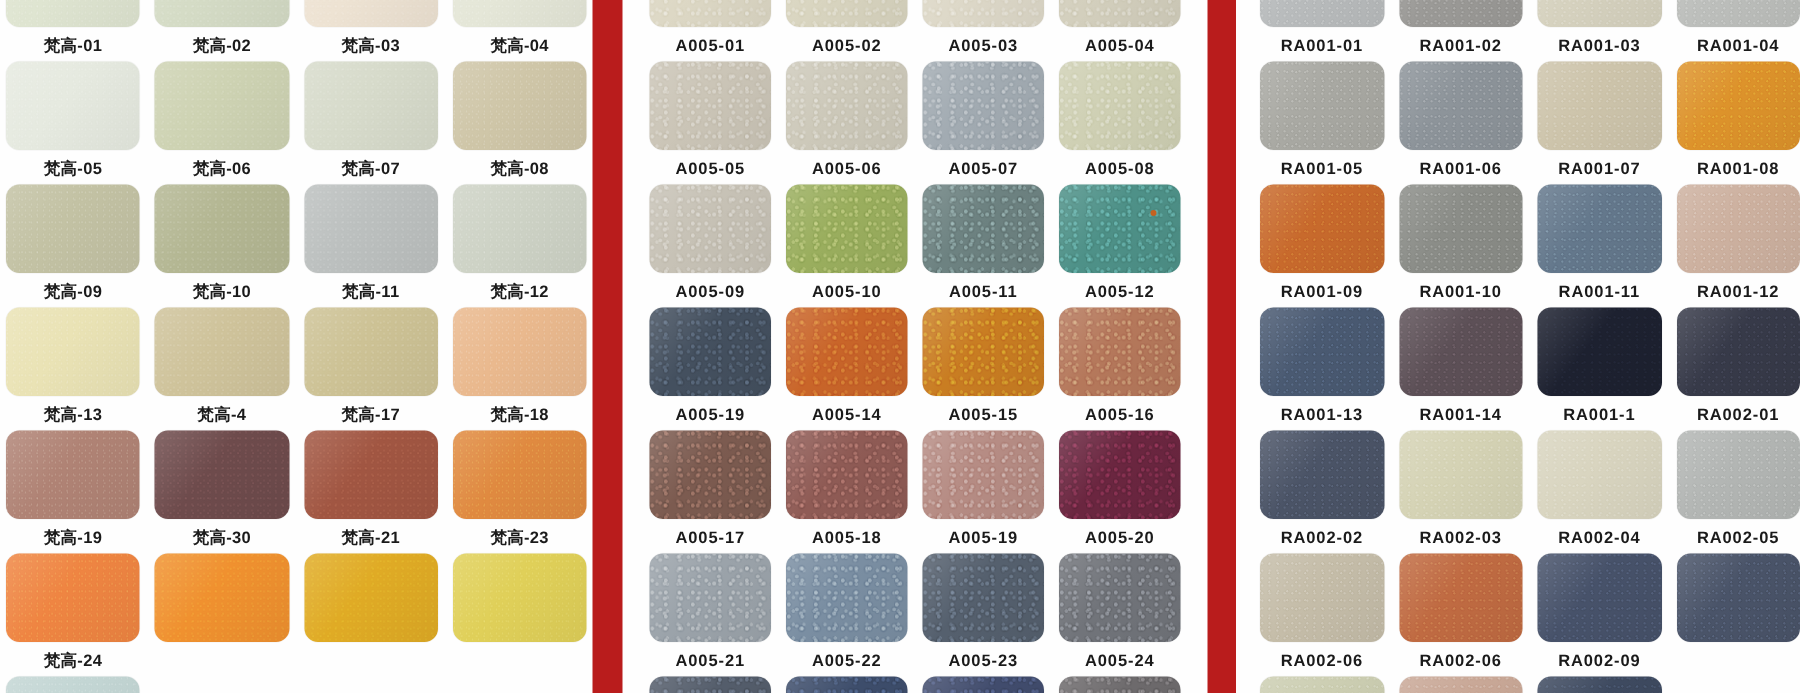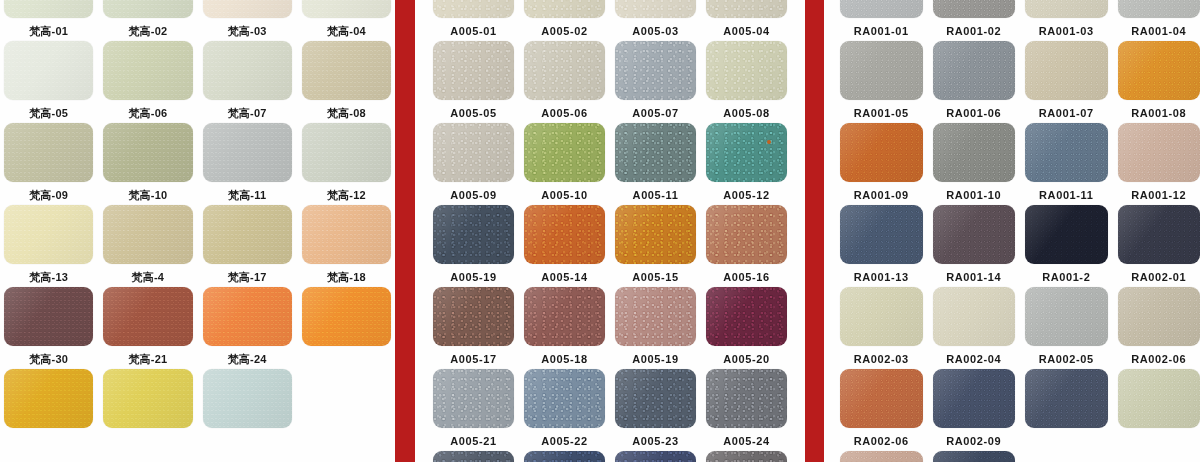--- a/index.html
+++ b/index.html
@@ -199,32 +199,46 @@
           <div class="label">梵高-17</div>
         </div>
         <div class="cell">
           <div class="chip" title="梵高-18" style="background: rgb(234, 185, 142);">
             <div class="tex tex-matte"></div>
             <div class="sheen"></div>
           </div>
           <div class="label">梵高-18</div>
         </div>
         <div class="cell">
+          <div class="chip" title="梵高-19" style="background: rgb(176, 131, 117);">
+            <div class="tex tex-matte"></div>
+            <div class="sheen"></div>
+          </div>
+          <div class="label">梵高-19</div>
+        </div>
+        <div class="cell">
           <div class="chip" title="梵高-20" style="background: rgb(110, 75, 76);">
             <div class="tex tex-matte"></div>
             <div class="sheen"></div>
           </div>
           <div class="label">梵高-30</div>
         </div>
         <div class="cell">
           <div class="chip" title="梵高-21" style="background: rgb(161, 86, 66);">
             <div class="tex tex-matte"></div>
             <div class="sheen"></div>
           </div>
           <div class="label">梵高-21</div>
+        </div>
+        <div class="cell">
+          <div class="chip" title="梵高-23" style="background: rgb(224, 138, 64);">
+            <div class="tex tex-matte"></div>
+            <div class="sheen"></div>
+          </div>
+          <div class="label">梵高-23</div>
         </div>
         <div class="cell">
           <div class="chip" title="梵高-24" style="background: rgb(239, 133, 66);">
             <div class="tex tex-matte"></div>
             <div class="sheen"></div>
           </div>
           <div class="label">梵高-24</div>
         </div>
         <div class="cell">
           <div class="chip" title="" style="background: rgb(240, 145, 47);">
@@ -555,28 +569,35 @@
             <div class="tex tex-fine"></div>
             <div class="sheen"></div>
           </div>
           <div class="label">RA001-14</div>
         </div>
         <div class="cell">
           <div class="chip" title="RA001-15" style="background: rgb(29, 33, 48);">
             <div class="tex tex-fine"></div>
             <div class="sheen"></div>
           </div>
-          <div class="label">RA001-2</div>
+          <div class="label">RA001-1</div>
         </div>
         <div class="cell">
           <div class="chip" title="RA002-01" style="background: rgb(55, 58, 73);">
             <div class="tex tex-fine"></div>
             <div class="sheen"></div>
           </div>
           <div class="label">RA002-01</div>
+        </div>
+        <div class="cell">
+          <div class="chip" title="RA002-02" style="background: rgb(75, 84, 103);">
+            <div class="tex tex-fine"></div>
+            <div class="sheen"></div>
+          </div>
+          <div class="label">RA002-02</div>
         </div>
         <div class="cell">
           <div class="chip" title="RA002-03" style="background: rgb(213, 211, 181);">
             <div class="tex tex-fine"></div>
             <div class="sheen"></div>
           </div>
           <div class="label">RA002-03</div>
         </div>
         <div class="cell">
           <div class="chip" title="RA002-04" style="background: rgb(217, 213, 192);">

